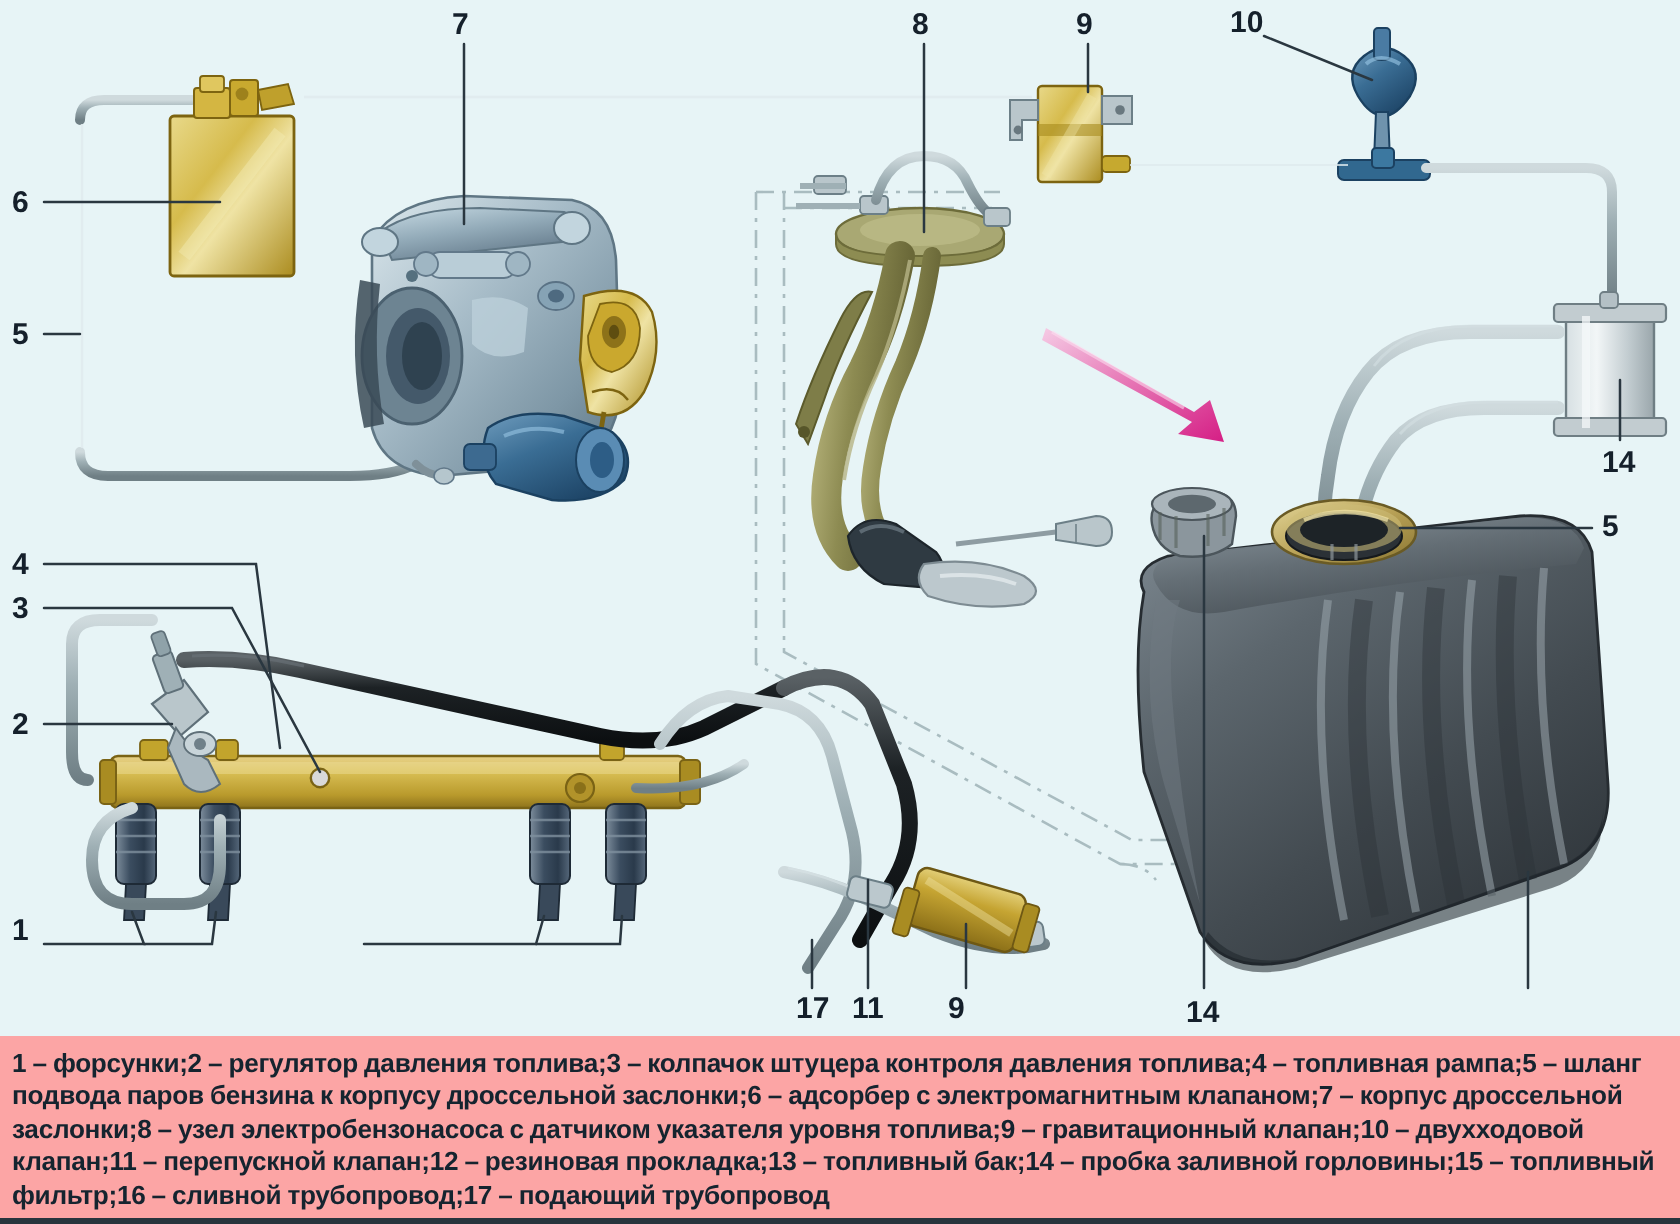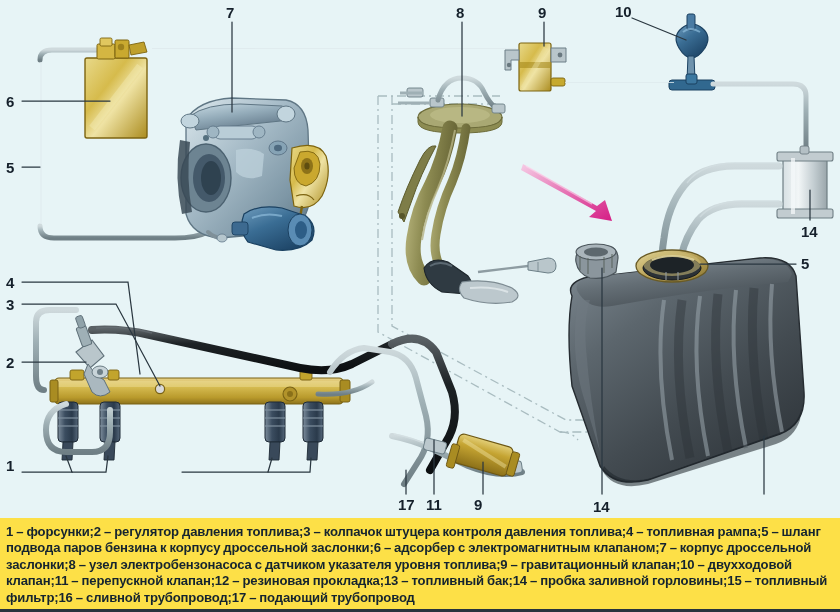--- a/index.html
+++ b/index.html
@@ -27,21 +27,21 @@
     letter-spacing:0;
     white-space:nowrap;
   }
 
   
   #caption{
     position:absolute;left:0;top:518px;
     width:840px;height:94px;
     box-sizing:border-box;
     padding:6px 6px 0 6px;
-    background:#fde047;
+    background:#fca5a5;
     border-bottom:3px solid #27343d;
   }
   #caption p{
     margin:0;
     font-family:"Liberation Sans", sans-serif;
     font-weight:bold;
     font-size:13.1px;
     line-height:16.4px;
     color:#15242f;
     text-align:left;

